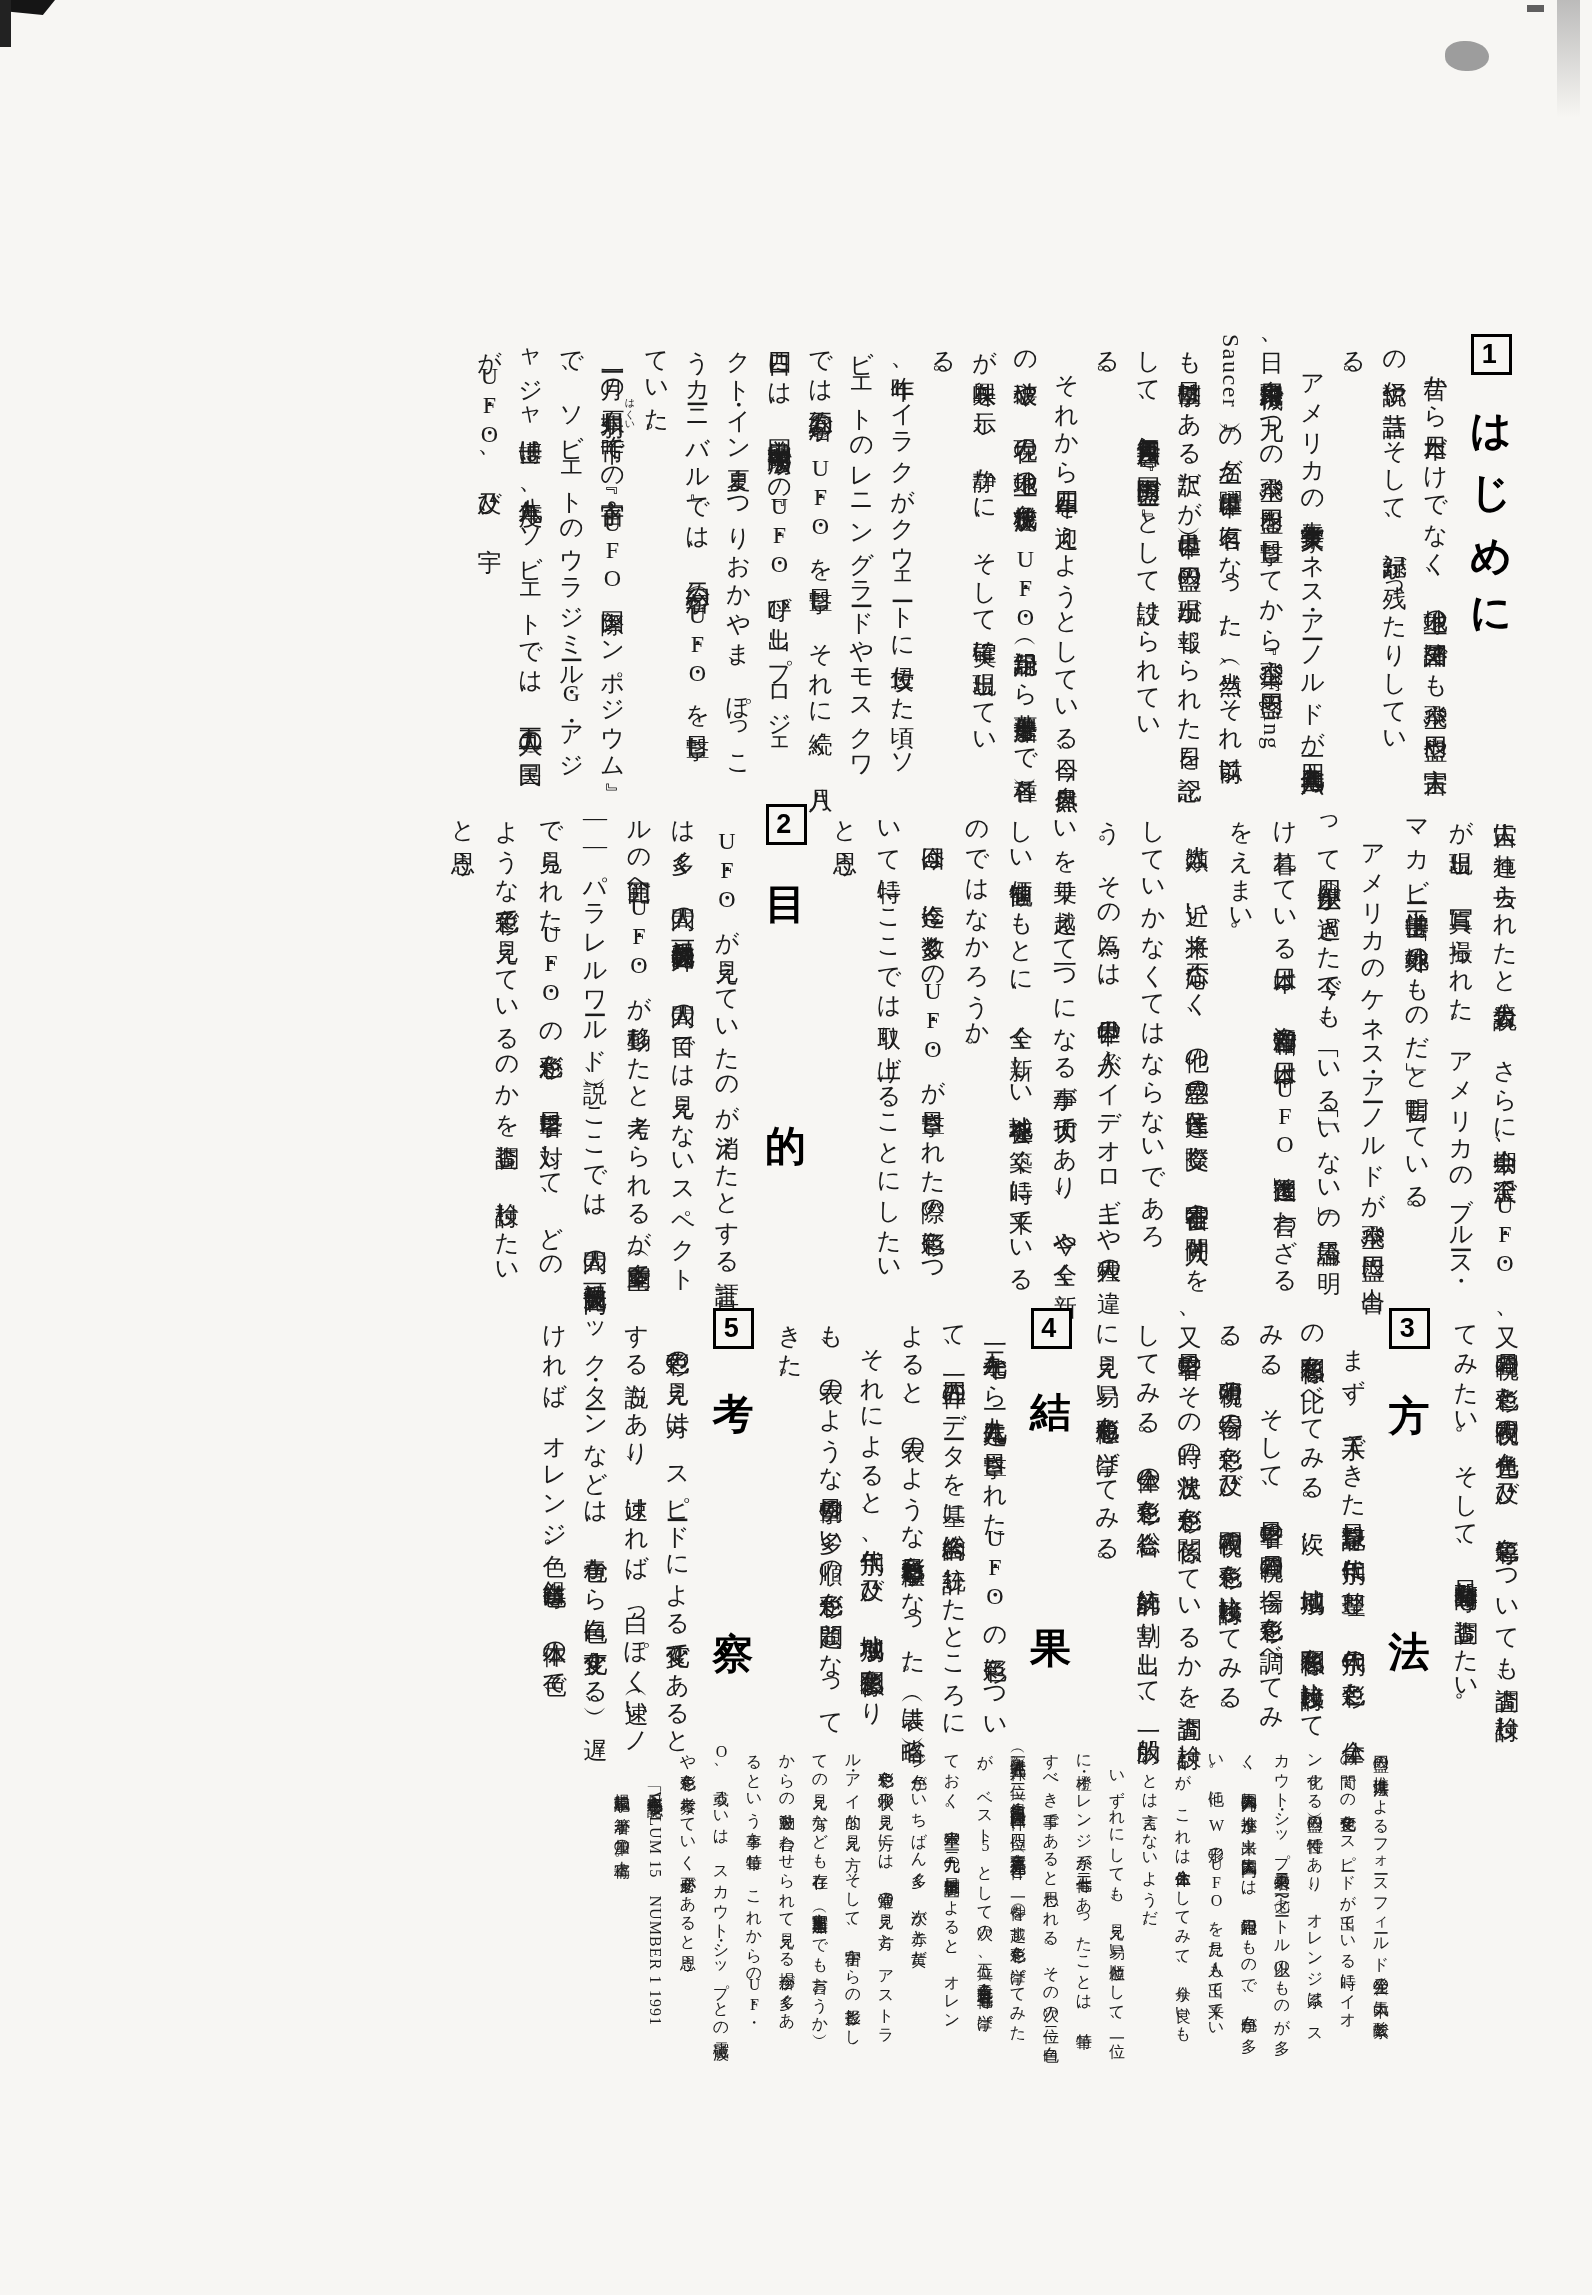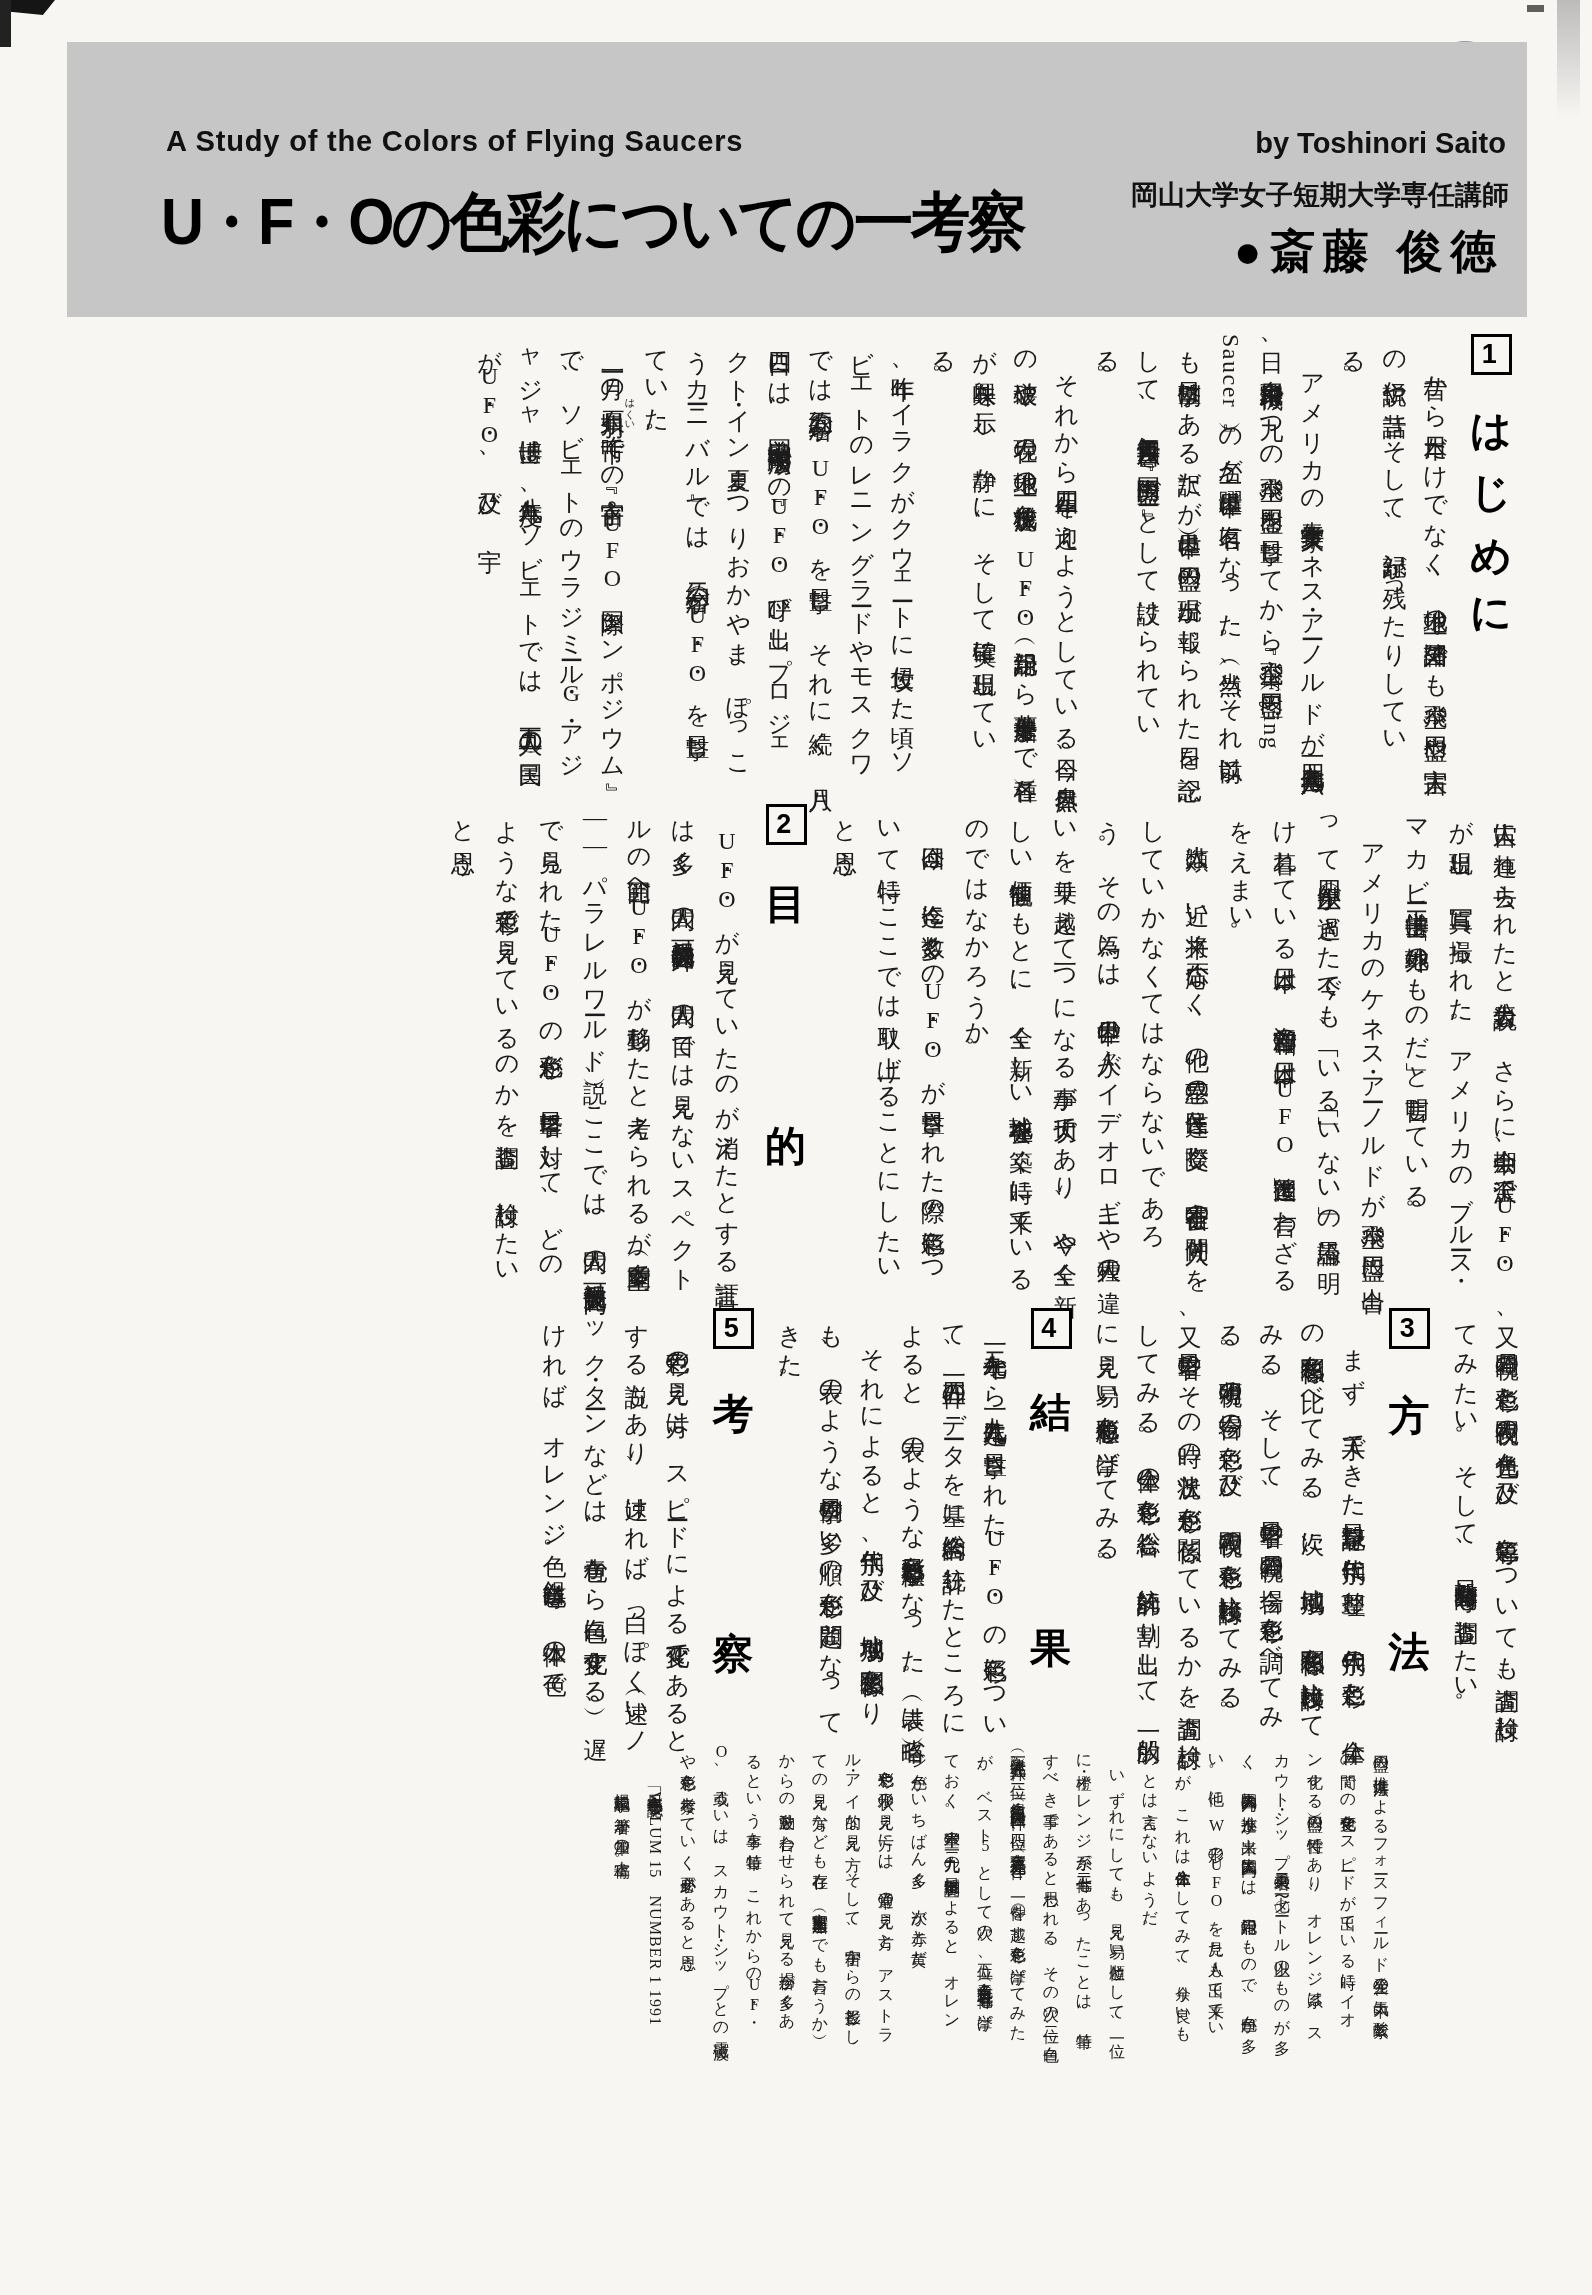--- a/index.html
+++ b/index.html
@@ -97,27 +97,20 @@
 <body>
 
 <div class="page">
 
   <div class="art art-tl1"></div>
   <div class="art art-tl2"></div>
   <div class="art art-tr-smudge"></div>
   <div class="art art-right-streak"></div>
   <div class="art art-tr-dot"></div>
 
-  <div class="header-band">
-    <div class="eng-title">A Study of the Colors of Flying Saucers</div>
-    <div class="byline">by Toshinori Saito</div>
-    <div class="jp-title">U・F・Oの色彩についての一考察</div>
-    <div class="affiliation">岡山大学女子短期大学専任講師</div>
-    <div class="author">●斎藤 俊徳</div>
-  </div>
 
   <section class="band band1">
     <div class="sec-head">
       <span class="numbox">1</span><span class="t4">はじめに</span>
     </div>
     <p>昔から日本だけでなく、地球上の諸外国でも空飛ぶ円盤や宇宙人の伝説や昔話、そして、記録が残ったりしている。</p>
     <p class="mixed">アメリカの青年実業家ケネス・アーノルドが一九四七年六月二四日、自家用飛行機で九つの空飛ぶ円盤を目撃してから『空飛ぶ円盤（Flying Saucer）』の名が一躍世界中に有名になった。（当然、それ以前にも目撃例はある訳だが）世界中に円盤の出現が報じられた日を記念して、毎年六月二四日を『国際円盤デー』として設けられている。</p>
     <p>それから四四年を迎えようとしている今日、自然界の破壊や、現在の地球上の危機状況を、U・F・O（記録用から葉巻型母船まで各種）が興味を示し、静かに、そして確実に出現している。</p>
     <p>昨年、イラクがクウェートに侵攻した頃、ソビエトのレニングラードやモスクワでは約五〇〇〇名が、U・F・Oを目撃し、それに続く、八月四日には、岡山城天守閣前広場での『U・F・O呼び出しプロジェクト・イン夏まつりおかやま、ぽっこうカーニバル』では、約二〇〇〇名がU・F・Oを目撃していた。</p>
     <p><span>一一月の石川県</span><ruby><span>羽咋</span><rt>はくい</rt></ruby><span>市での『宇宙＆UFO国際シンポジウム』で、ソビエトのウラジミール・G・アジャジャ博士は、八九年度、ソビエトでは、五五〇〇人の国民がU・F・O、及び、宇</span></p>

